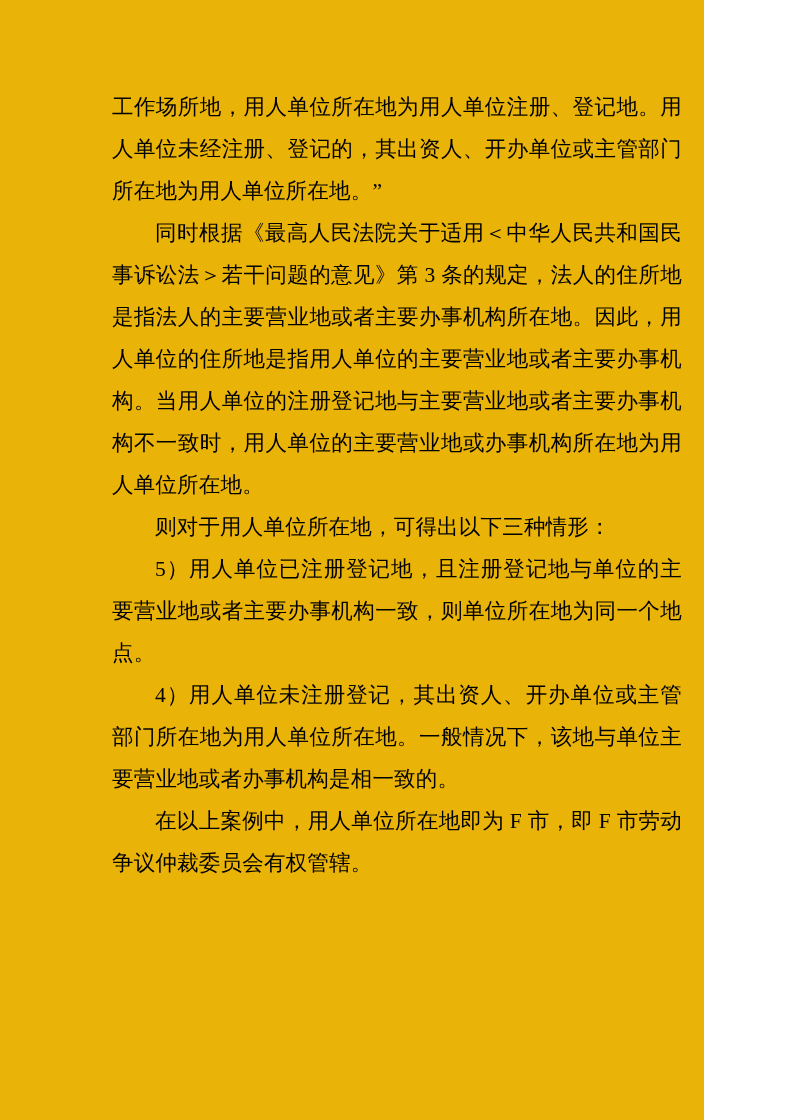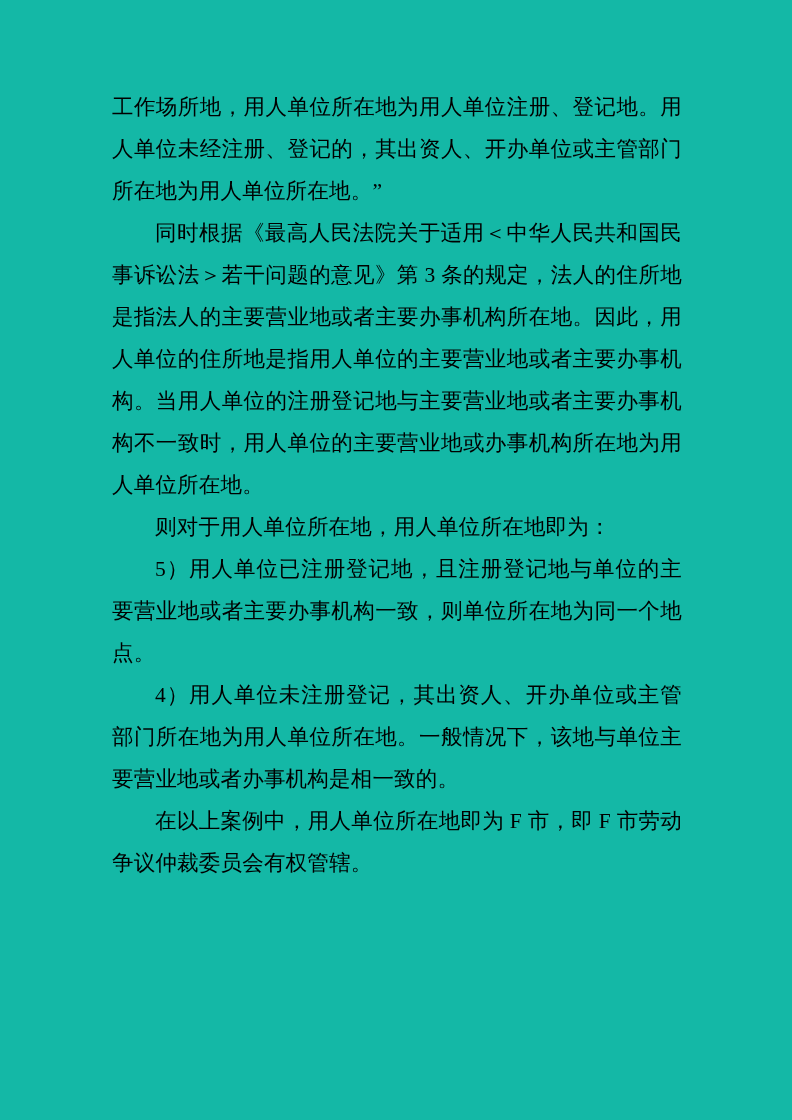--- a/index.html
+++ b/index.html
@@ -2,23 +2,23 @@
 <html><head>
 <meta charset="utf-8">
 <style>
   html, body {
     margin: 0;
     padding: 0;
     background: #ffffff;
   }
   .page {
     position: relative;
-    width: 792px;
+    width: 704px;
     height: 1120px;
-    background: #14b8a6;
+    background: #eab308;
     box-sizing: border-box;
     overflow: hidden;
   }
   .doc-body {
     position: absolute;
     left: 112px;
     top: 86px;
     width: 570px;
   }
   .para {
@@ -35,18 +35,18 @@
     text-indent: 2em;
   }
 </style>
 </head>
 <body>
 
 <div class="page">
   <div class="doc-body">
     <p class="para">工作场所地，用人单位所在地为用人单位注册、登记地。用人单位未经注册、登记的，其出资人、开办单位或主管部门所在地为用人单位所在地。”</p>
     <p class="para indent">同时根据《最高人民法院关于适用＜中华人民共和国民事诉讼法＞若干问题的意见》第 3 条的规定，法人的住所地是指法人的主要营业地或者主要办事机构所在地。因此，用人单位的住所地是指用人单位的主要营业地或者主要办事机构。当用人单位的注册登记地与主要营业地或者主要办事机构不一致时，用人单位的主要营业地或办事机构所在地为用人单位所在地。</p>
-    <p class="para indent">则对于用人单位所在地，用人单位所在地即为：</p>
+    <p class="para indent">则对于用人单位所在地，可得出以下三种情形：</p>
     <p class="para indent">5）用人单位已注册登记地，且注册登记地与单位的主要营业地或者主要办事机构一致，则单位所在地为同一个地点。</p>
     <p class="para indent">4）用人单位未注册登记，其出资人、开办单位或主管部门所在地为用人单位所在地。一般情况下，该地与单位主要营业地或者办事机构是相一致的。</p>
     <p class="para indent">在以上案例中，用人单位所在地即为 F 市，即 F 市劳动争议仲裁委员会有权管辖。</p>
   </div>
 </div>
 
 </body></html>

